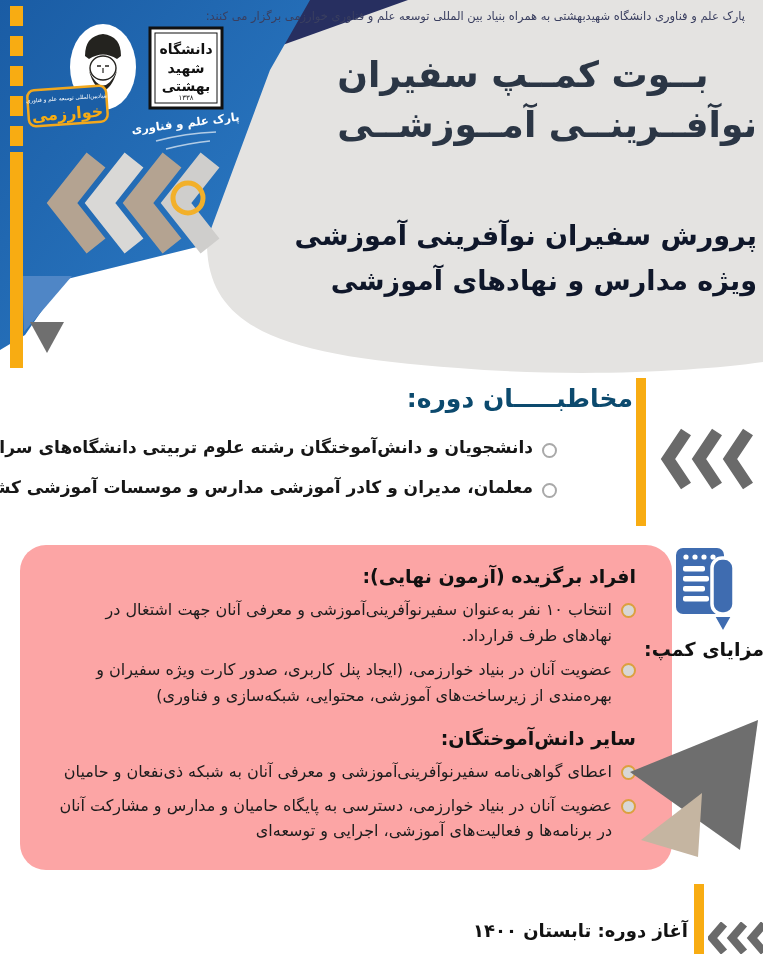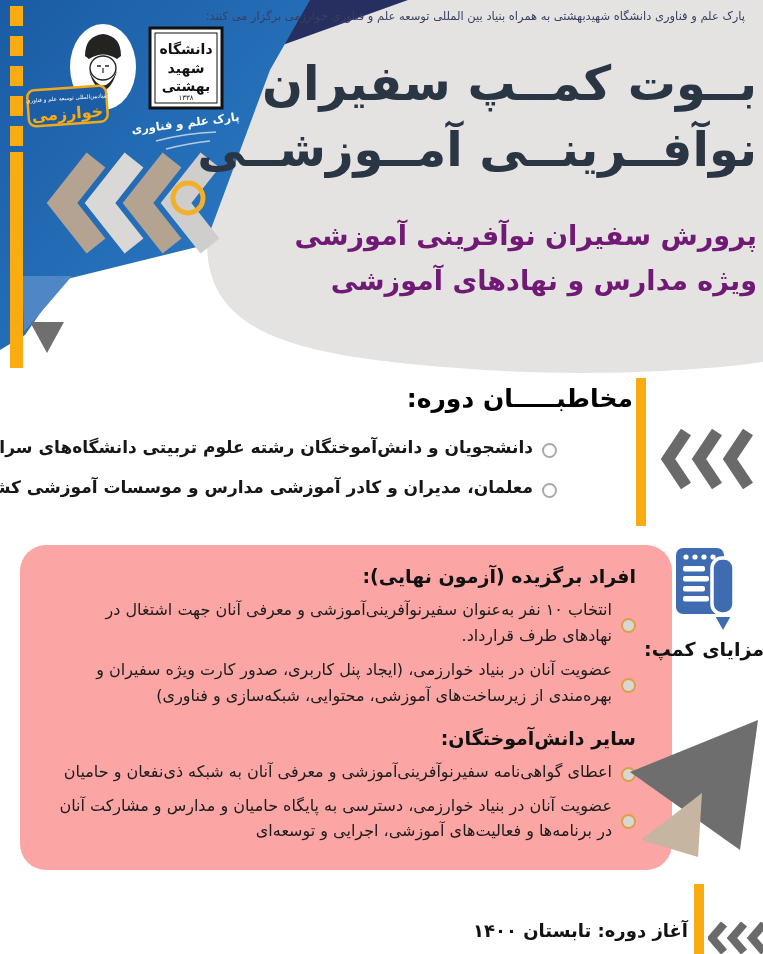--- a/index.html
+++ b/index.html
@@ -13,53 +13,53 @@
   svg{display:block;}
 
   
   .org-line{
     top:9px; right:18px; font-size:11.5px; color:#3a3f60;
     white-space:nowrap; font-weight:500;
   }
 
   
   .title{
-    top:50px; right:6px; text-align:right; color:#2b3645;
-    font-size:48px; font-weight:bold; line-height:1.38; letter-spacing:-1px;
+    top:50px; right:6px; text-align:left; color:#2b3645;
+    font-size:36px; font-weight:bold; line-height:1.38; letter-spacing:-1px;
   }
   .subtitle{
-    top:214px; right:6px; text-align:right; color:#701a75;
+    top:214px; right:6px; text-align:right; color:#0f172a;
     font-size:27px; font-weight:bold; line-height:1.65;
   }
 
   
   .audience-bar{ left:636px; top:378px; width:10px; height:148px; background:#f8ac12; }
   .audience-heading{
-    top:384px; right:130px; font-size:25px; font-weight:bold; color:#000000;
+    top:384px; right:130px; font-size:25px; font-weight:bold; color:#0c4a6e;
     white-space:nowrap;
   }
   .aud-row{
     right:206px; display:flex; align-items:flex-start; gap:9px;
     font-size:17px; font-weight:bold; color:#171717; white-space:nowrap;
   }
   .aud-row-1{ top:437px; } .aud-row-2{ top:477px; }
   .ring{ flex:0 0 auto; width:11px; height:11px; border-radius:50%; margin-top:6px; }
   .ring-gray{ border:2px solid #a9a9a9; }
   .ring-orange{ border:2.5px solid #dca03f; background:#d8d7d5; }
 
   
   .benefits-box{
     left:20px; top:545px; width:652px; height:325px;
     background:#fca5a5; border-radius:26px;
     padding:20px 36px 0 26px; box-sizing:border-box;
   }
   .box-h{ font-size:19px; font-weight:bold; color:#111; margin-bottom:10px; }
   .box-h2{ margin-top:18px; }
   .box-row{
-    display:flex; align-items:center; gap:9px;
+    display:flex; align-items:flex-start; gap:9px;
     font-size:16px; color:#1c1c1c; line-height:1.62; margin-bottom:8px;
     max-width:585px;
   }
 
   
   .benefit-icon{ left:672px; top:542px; }
   .benefit-label{
     left:660px; top:638px; width:104px; 
     font-size:19px; font-weight:bold; color:#121212; white-space:nowrap;
   }

